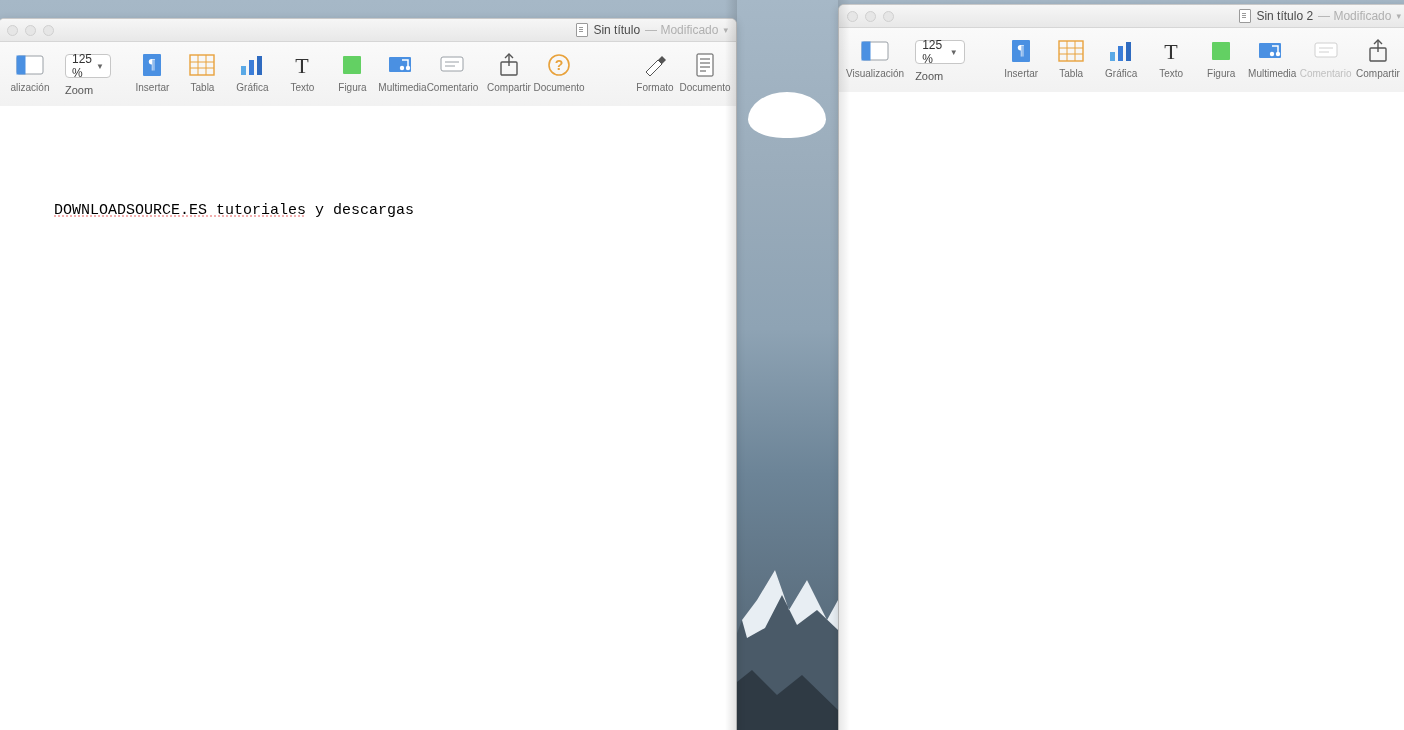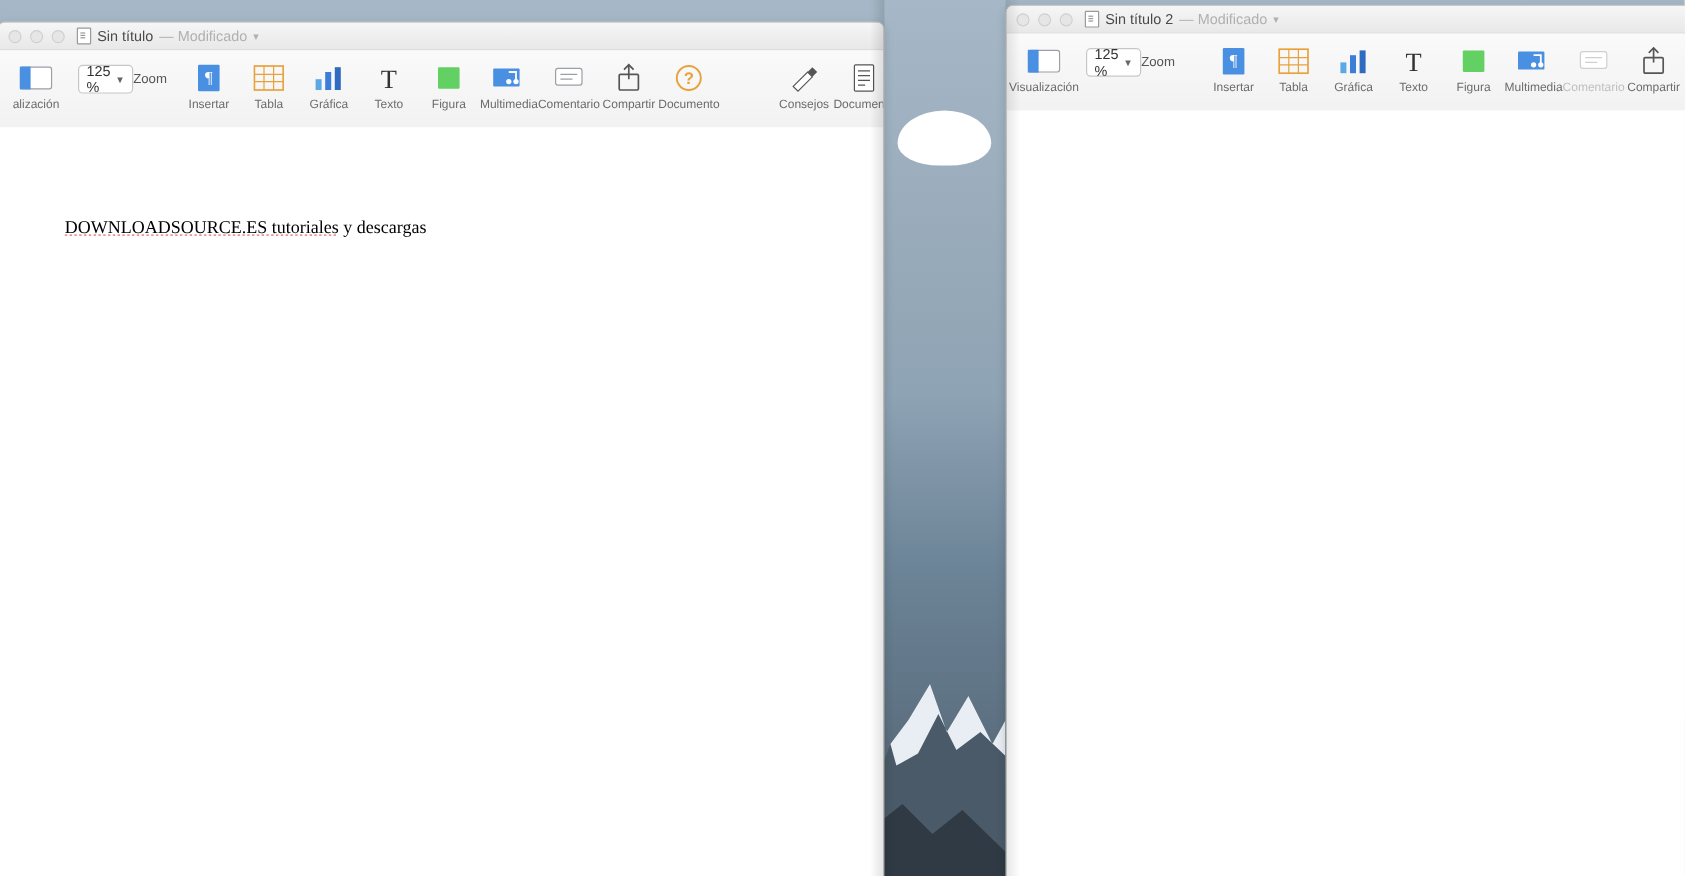--- a/index.html
+++ b/index.html
@@ -6,38 +6,38 @@
 .desktop{position:relative;width:1404px;height:730px;background:linear-gradient(to bottom,#a6b8c7 0%,#9aacbb 25%,#8ea3b4 45%,#6c8497 65%,#4e5e6c 100%);}
 .cloud{position:absolute;left:748px;top:92px;width:78px;height:46px;background:#fff;border-radius:50% 50% 45% 45%/60% 60% 40% 40%;}
 .mountain{position:absolute;left:727px;bottom:0;width:111px;height:270px;overflow:hidden}
 .mountain svg{display:block}
 .window{position:absolute;background:#fff;border:1px solid #c8c8c8;border-radius:6px 6px 0 0;box-shadow:0 2px 8px rgba(0,0,0,.15);overflow:hidden}
 .win1{left:-2px;top:18px;width:737px;height:712px}
 .win2{left:838px;top:4px;width:570px;height:726px}
 .titlebar{height:22px;background:linear-gradient(#f6f6f6,#e8e8e8);border-bottom:1px solid #d6d6d6;display:flex;align-items:center;padding:0 8px;font-size:12px;color:#6d6d6d}
 .traffic{display:flex;gap:7px;margin-right:10px}
 .traffic span{width:11px;height:11px;border-radius:50%;background:#e6e6e6;border:1px solid #d0d0d0;box-sizing:border-box}
-.title-center{flex:1;display:flex;justify-content:flex-start;align-items:center;gap:5px}
+.title-center{flex:1;display:flex;justify-content:flex-end;align-items:center;gap:5px}
 .doc-icon{width:10px;height:12px;border:1px solid #9a9a9a;border-radius:1px;position:relative;background:#fff}
 .doc-icon::after{content:"";position:absolute;left:2px;top:5px;width:4px;height:1px;background:#9a9a9a;box-shadow:0 -2px 0 #9a9a9a,0 2px 0 #9a9a9a}
 .title-main{color:#4a4a4a}
 .title-mod{color:#b0b0b0}
 .title-chev{color:#b0b0b0;font-size:9px}
 .toolbar{height:64px;background:linear-gradient(#fafafa,#f1f1f1);border-bottom:1px solid #d6d6d6;display:flex;align-items:flex-start;padding:6px 6px 0 6px;gap:0}
 .tbtn{display:flex;flex-direction:column;align-items:center;justify-content:flex-start;padding:0 6px;min-width:38px;cursor:default}
 .tbtn .ico{height:34px;display:flex;align-items:center;justify-content:center}
 .tbtn .lbl{font-size:10px;color:#6c6c6c;white-space:nowrap}
 .tbtn.disabled .lbl{color:#c0c0c0}
-.zoom-ctrl{display:flex;flex-direction:row;align-items:center;padding:0 10px}
+.zoom-ctrl{display:flex;flex-direction:column;align-items:flex-start;padding:0 10px}
 .zoom-box{height:22px;border:1px solid #c7c7c7;border-radius:4px;background:#fff;display:flex;align-items:center;padding:0 6px;font-size:12px;color:#333;margin-top:6px;gap:4px}
 .zoom-box .chev{font-size:8px;color:#666}
 .spacer-md{width:26px}
 .spacer-lg{flex:0 0 46px}
 .page{position:absolute;left:0;right:0;top:87px;bottom:0;background:#fff}
-.page-text{position:absolute;left:55px;top:76px;font-size:15px;color:#000;font-family:Liberation Serif, serif}
+.page-text{position:absolute;left:55px;top:96px;font-size:15px;color:#000;font-family:Liberation Mono, monospace}
 .page-text .underlined{text-decoration:underline;text-decoration-color:rgba(220,60,60,.55);text-decoration-style:dotted;text-underline-offset:2px}
 .cutshade{position:absolute;top:0;bottom:0;width:12px;background:linear-gradient(to right,rgba(0,0,0,0),rgba(0,0,0,.12));pointer-events:none}
 .cutshade.r1{left:725px}
 .cutshade.l2{left:838px;background:linear-gradient(to left,rgba(0,0,0,0),rgba(0,0,0,.10))}
 svg{display:block}
 </style>
 </head>
 <body>
 
 <div class="desktop">
@@ -178,21 +178,21 @@
 
       <div class="spacer-lg"></div>
 
       <div class="tbtn">
         <div class="ico">
           <svg width="26" height="26">
               <path d="M4 20 L16 8 L20 12 L8 24 Z" fill="#fff" stroke="#555"></path>
               <path d="M16 8 L20 4 L24 8 L20 12 Z" fill="#555"></path>
             </svg>
         </div>
-        <span class="lbl">Consejos</span>
+        <span class="lbl">Formato</span>
       </div>
       <div class="tbtn">
         <div class="ico">
           <svg width="22" height="26">
               <rect x="3" y="2" width="16" height="22" fill="#fff" stroke="#555" rx="1"></rect>
               <line x1="6" y1="7" x2="16" y2="7" stroke="#555"></line>
               <line x1="6" y1="11" x2="16" y2="11" stroke="#555"></line>
               <line x1="6" y1="15" x2="16" y2="15" stroke="#555"></line>
               <line x1="6" y1="19" x2="12" y2="19" stroke="#555"></line>
             </svg>

